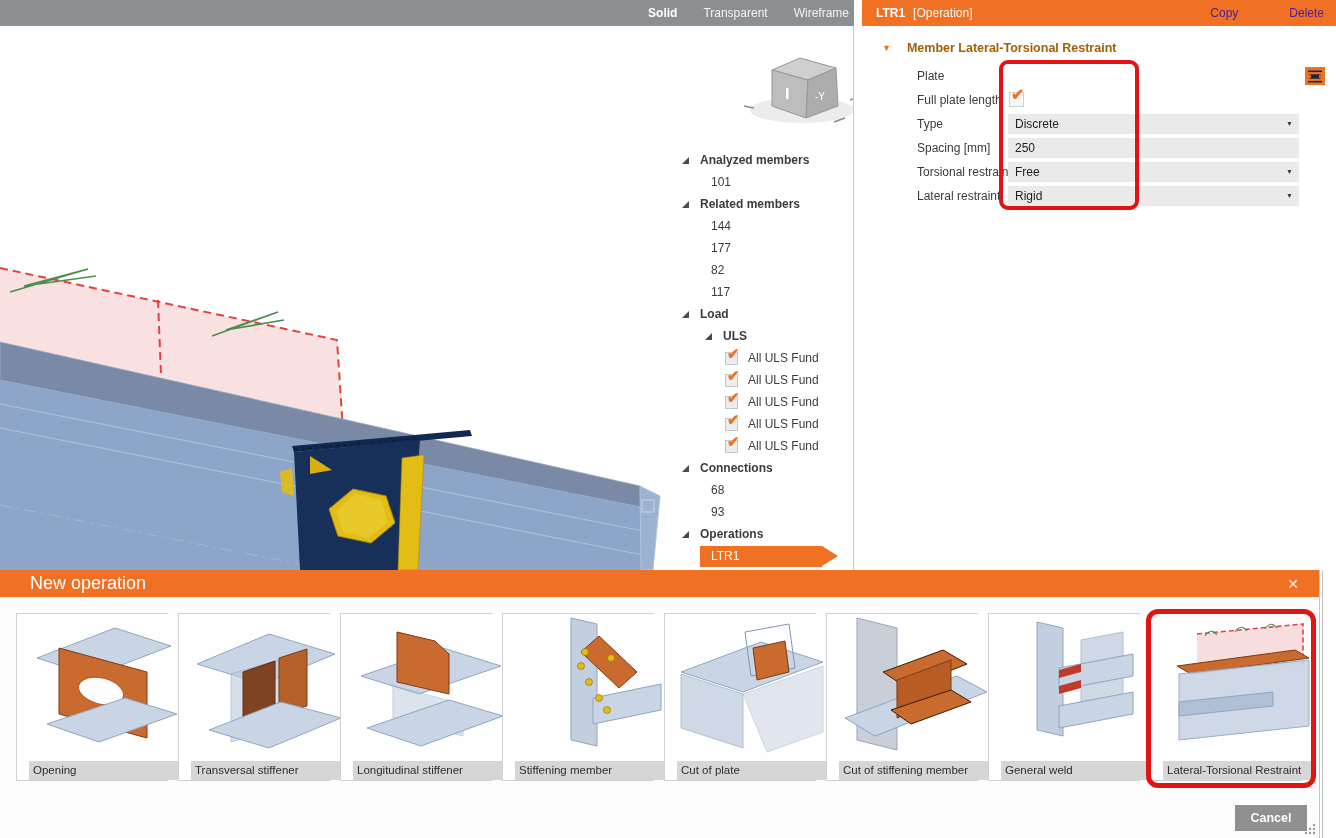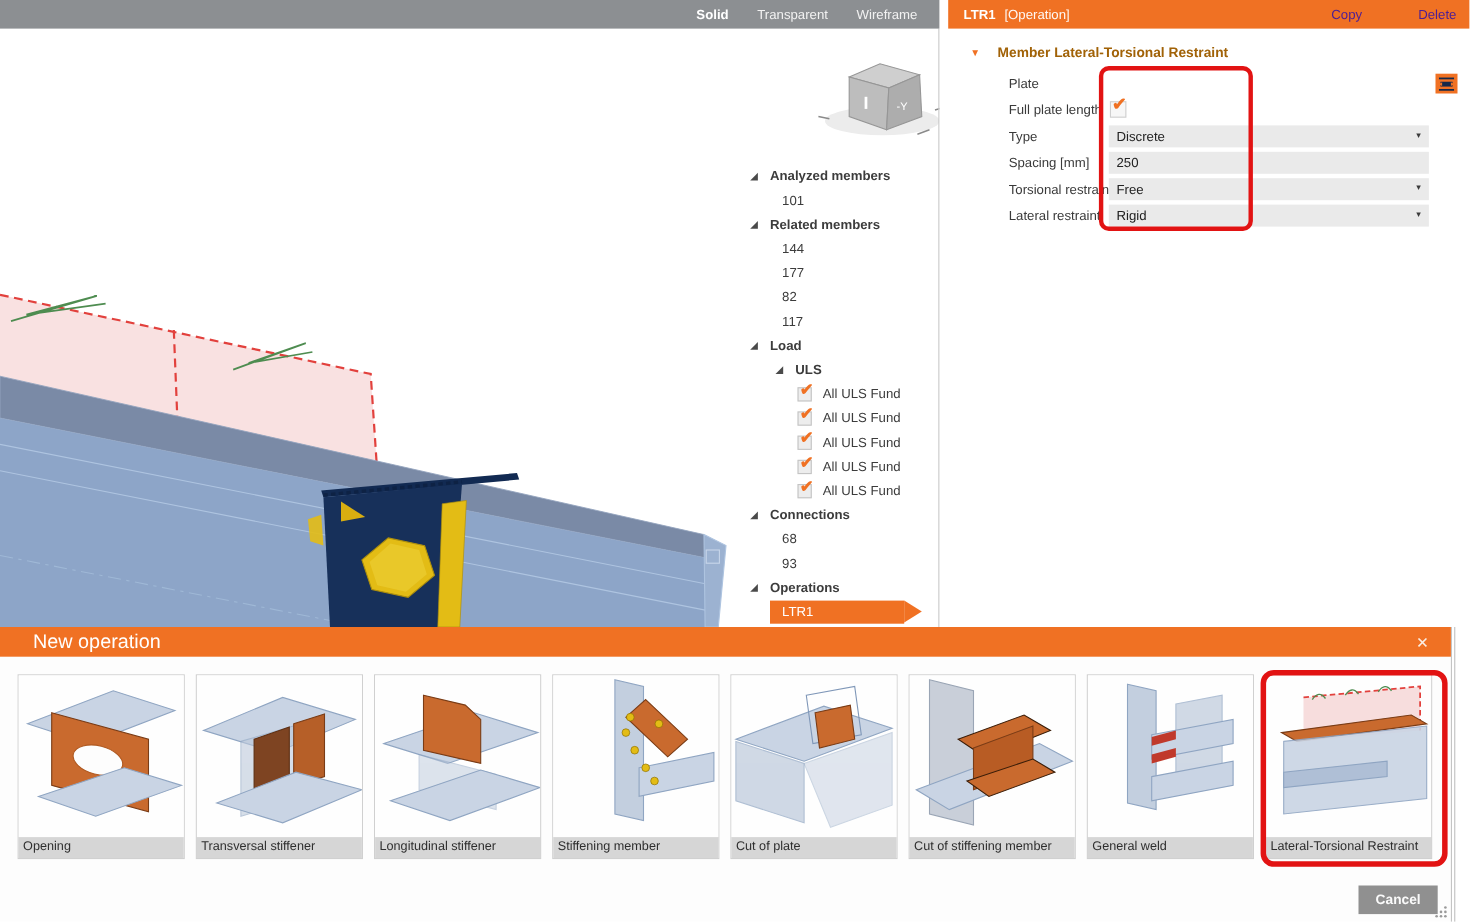--- a/index.html
+++ b/index.html
@@ -7,21 +7,21 @@
   body {
     width:1336px; height:838px; position:relative; overflow:hidden;
     background:#ffffff; font-family:"Liberation Sans", sans-serif;
     -webkit-font-smoothing:antialiased;
   }
 
   
   #view-toolbar {
     position:absolute; left:0; top:0; width:854px; height:26px;
     background:#8C8F92; display:flex; justify-content:flex-end; align-items:center;
-    gap:26px; padding-right:20px; z-index:5;
+    gap:26px; padding-right:5px; z-index:5;
   }
   .vt-btn { font-size:12px; color:#F2F2F2; cursor:default; }
   .vt-btn.active { color:#FFFFFF; font-weight:bold; }
 
   
   #scene { position:absolute; left:0; top:26px; width:854px; height:544px; background:#fff; z-index:1; }
   #panel-divider { position:absolute; left:853px; top:26px; width:1px; height:544px; background:#C9C9C9; z-index:2; }
 
   
   #scene-tree { position:absolute; left:676px; top:149px; width:178px; z-index:3; }
@@ -65,21 +65,21 @@
   #red-box-card { left:1146px; top:609px; width:170px; height:179px; border-width:5px; border-radius:12px; }
 
   
   #dialog { position:absolute; left:0; top:570px; width:1320px; height:268px; background:#FDFDFD;
     border-right:1px solid #C4C4C4; z-index:40; }
   #dialog-header { position:absolute; left:0; top:0; right:0; height:27px; background:#F07123;
     display:flex; align-items:center; color:#fff; }
   #dialog-title { font-size:18px; padding-left:30px; }
   #dialog-close { margin-left:auto; padding-right:20px; font-size:14px; color:#FBEDE4; cursor:default; }
   #cards { position:absolute; left:16px; top:43px; display:flex; gap:10px; }
-  .op-card { width:152px; background:#FFFFFF; border:1px solid #D0D0D0; }
+  .op-card { width:152px; background:#FFFFFF; border:1px solid #D0D0D0;padding-left:12px; }
   .op-card .thumb { width:150px; height:147px; background:#FEFEFE; }
   .op-card .cap { width:150px; height:19px; background:#D6D6D6; font-size:11.5px; color:#2E2E2E;
     line-height:19px; padding-left:4px; white-space:nowrap; overflow:hidden; }
   #cancel-btn { position:absolute; left:1235px; top:235px; width:72px; height:26px; background:#909090;
     color:#FAFAFA; font-size:12.5px; text-align:center; line-height:26px; cursor:default;font-weight:bold; }
   #resize-grip { position:absolute; right:3px; bottom:3px; }
   #dialog-right-line { position:absolute; left:1322px; top:570px; width:1px; height:268px; background:#C0C0C0; z-index:41; }
 </style>
 </head>
 <body>

